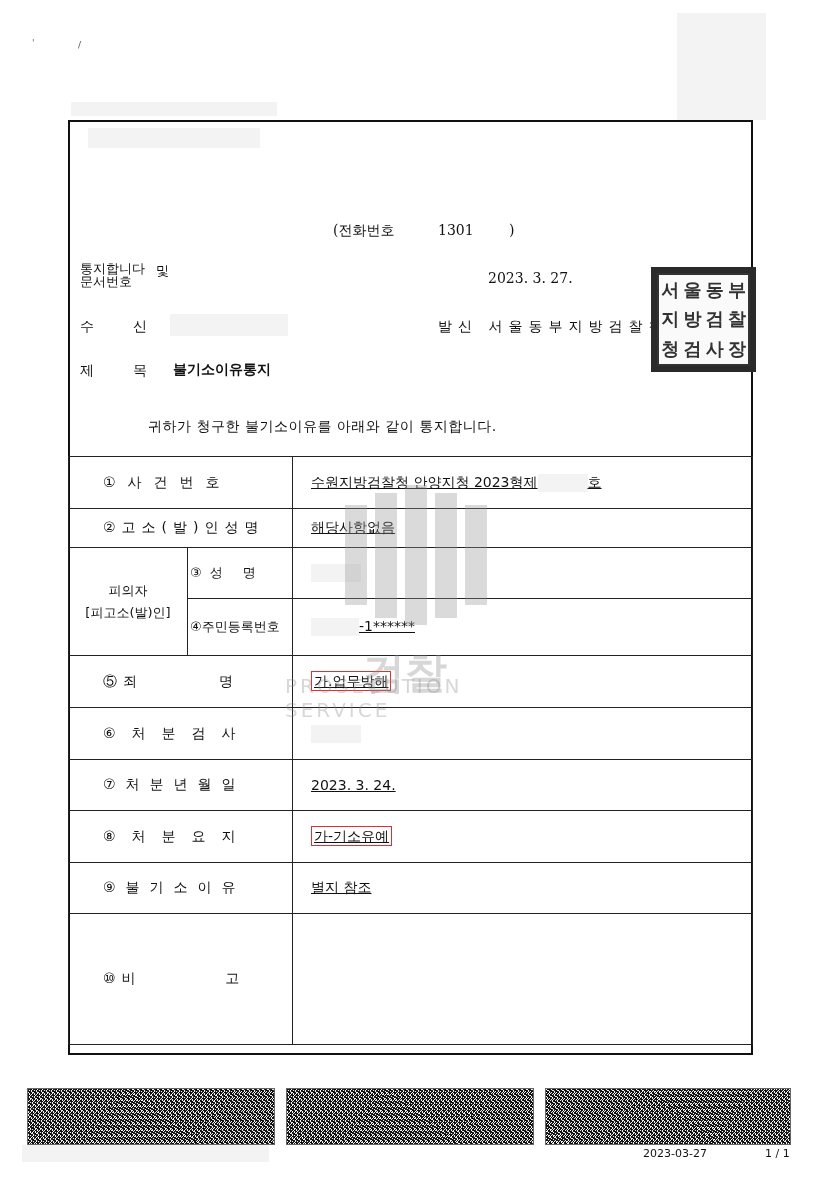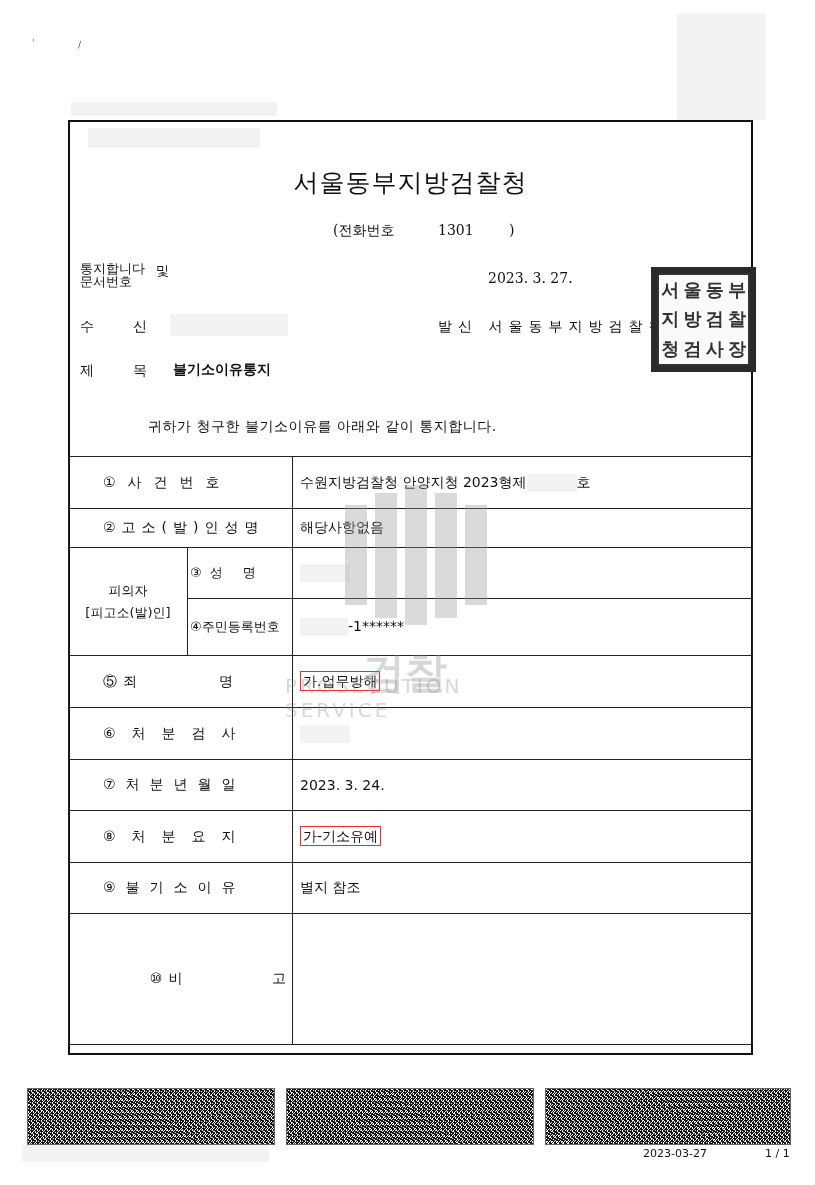--- a/index.html
+++ b/index.html
@@ -30,21 +30,21 @@
 
   .seal { position: absolute; left: 581px; top: 145px; width: 105px; height: 105px; background: #2a2a2a; padding: 6px; }
   .seal-inner { width: 100%; height: 100%; background: #fafafa; border: 2px solid #333; display: grid; grid-template-columns: repeat(4, 1fr); grid-template-rows: repeat(3, 1fr); }
   .seal-inner span { font-size: 18px; color: #333; display: flex; align-items: center; justify-content: center; font-family: "DejaVu Serif", serif; font-weight: bold; }
 
   .intro { position: absolute; left: 78px; top: 296px; font-size: 14px; font-family: "DejaVu Sans", sans-serif; letter-spacing: 0.5px; }
 
   .tbl { position: absolute; left: -2px; top: 334px; width: 685px; border-collapse: collapse; }
   .tbl td { border: 1px solid #222; font-size: 14px; vertical-align: middle; }
   .tbl .lbl { width: 224px; padding-left: 34px; letter-spacing: 12px; font-family: "DejaVu Sans", sans-serif; }
-  .tbl .val { padding-left: 7px; font-family: "DejaVu Sans", sans-serif; }
+  .tbl .val { padding-left: 18px; font-family: "DejaVu Sans", sans-serif; text-decoration: underline; }
   .tbl .sub { width: 105px; font-size: 13px; padding-left: 2px; font-family: "DejaVu Sans", sans-serif; }
   .tbl .grp { width: 119px; text-align: center; font-size: 13px; line-height: 22px; font-family: "DejaVu Sans", sans-serif; }
   .boxed { border: 1.5px solid #e03030; padding: 1px 2px; }
   .inline-redact { display: inline-block; width: 50px; height: 18px; background: #f3f3f3; vertical-align: middle; }
 
   .watermark { position: absolute; left: 285px; top: 480px; width: 260px; height: 240px; pointer-events: none; }
   .wm-bars { position: absolute; left: 60px; top: 5px; display: flex; gap: 8px; }
   .wm-bars div { width: 22px; background: rgba(150,150,150,0.35); }
   .wm-text { position: absolute; left: 78px; top: 165px; font-size: 42px; font-weight: bold; color: rgba(140,140,140,0.35); font-family: "DejaVu Sans", sans-serif; }
   .wm-eng { position: absolute; left: 0; top: 194px; font-size: 20px; letter-spacing: 3px; color: rgba(140,140,140,0.35); font-family: "DejaVu Sans", sans-serif; }
@@ -61,21 +61,20 @@
 <body>
 
 <div class="redact" style="left:677px;top:13px;width:89px;height:107px;"></div>
 <div class="redact" style="left:71px;top:102px;width:206px;height:14px;"></div>
 <span class="speck" style="left:32px;top:38px;">'</span>
 <span class="speck" style="left:78px;top:40px;">/</span>
 
 <div class="frame">
   <div class="redact" style="left:18px;top:6px;width:172px;height:20px;"></div>
 
-  <div class="title">서울동부지방검찰청</div>
 
   <div class="phone">
     <span>(전화번호</span>
     <span class="num">1301</span>
     <span class="close">)</span>
   </div>
 
   <div class="cls-label">
     <div>통지합니다</div>
     <div>문서번호</div>
@@ -148,21 +147,21 @@
       <td class="val">2023. 3. 24.</td>
     </tr>
     <tr style="height:52px;">
       <td class="lbl" colspan="2" style="letter-spacing:16px;">⑧처분요지</td>
       <td class="val"><span class="boxed">가-기소유예</span></td>
     </tr>
     <tr style="height:51px;">
       <td class="lbl" colspan="2" style="letter-spacing:10px;">⑨불기소이유</td>
       <td class="val">별지 참조</td>
     </tr>
-    <tr style="height:131px;text-align:right;">
+    <tr style="height:131px;">
       <td class="lbl" colspan="2" style="letter-spacing:6px;white-space:pre;">⑩비        고</td>
       <td class="val"></td>
     </tr>
   </tbody>
     </table>
 </div>
 
 <div class="watermark">
   <div class="wm-bars">
     <div style="height:100px;margin-top:20px;"></div>

